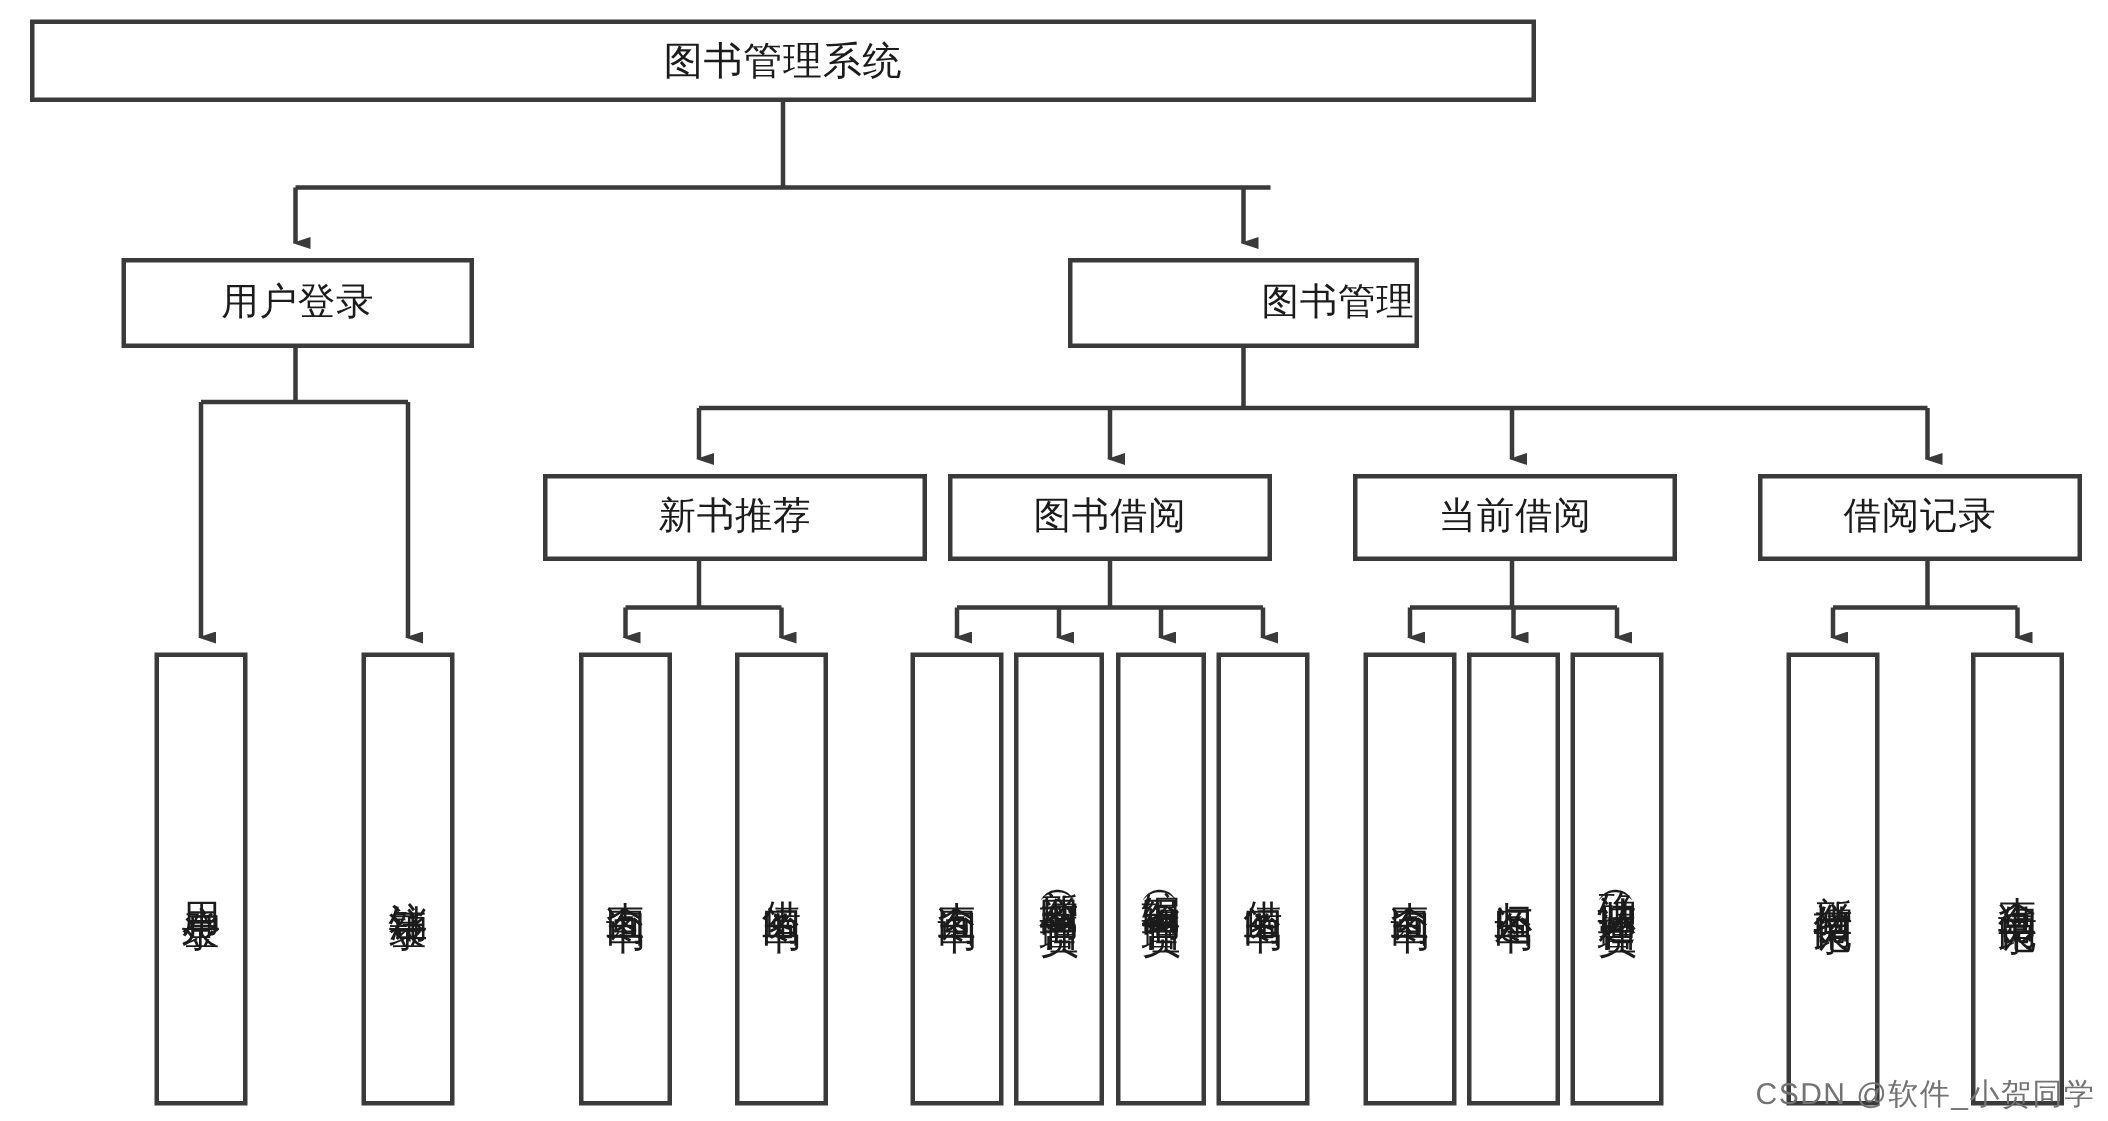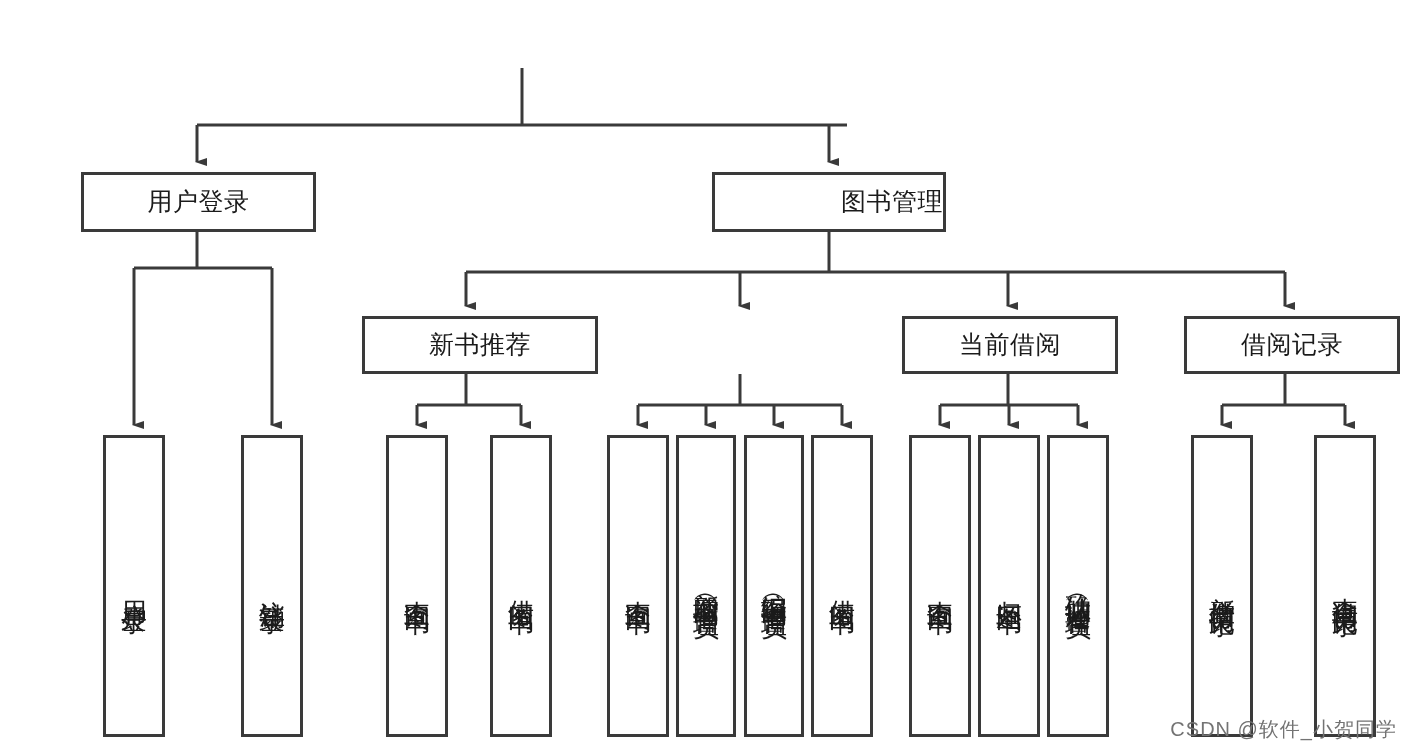--- a/index.html
+++ b/index.html
@@ -120,35 +120,41 @@
       <path d="M1009,405 L1009,425" marker-end="url(#arrow)"></path>
       <path d="M1078,405 L1078,425" marker-end="url(#arrow)"></path>
 
       <path d="M1285,374 L1285,405"></path>
       <path d="M1222,405 L1345,405"></path>
       <path d="M1222,405 L1222,425" marker-end="url(#arrow)"></path>
       <path d="M1345,405 L1345,425" marker-end="url(#arrow)"></path>
     </g>
   </svg>
 
+  <div class="node h root" style="left:20px; top:13px; width:1004px; height:55px;">
+    <span class="label">图书管理系统</span>
+  </div>
 
   <div class="node h" style="left:81px; top:172px; width:235px; height:60px;">
     <span class="label">用户登录</span>
   </div>
   <div class="node h" style="left:712px; top:172px; width:234px; height:60px;justify-content:flex-end;">
     <span class="label">图书管理</span>
   </div>
 
-  <div class="node h" style="left:362px; top:316px; width:236px; height:58px;">
+  <div class="node h" style="left:362px; top:316px; width:256px; height:58px;">
     <span class="label">新书推荐</span>
+  </div>
+  <div class="node h" style="left:632px; top:316px; width:216px; height:58px;">
+    <span class="label">图书借阅</span>
   </div>
   <div class="node h" style="left:902px; top:316px; width:216px; height:58px;justify-content:center;">
     <span class="label">当前借阅</span>
   </div>
-  <div class="node h" style="left:1172px; top:316px; width:216px; height:58px;margin-left:12px;">
+  <div class="node h" style="left:1172px; top:316px; width:216px; height:58px;">
     <span class="label">借阅记录</span>
   </div>
 
   <div class="node v" style="left:103px; top:435px; width:62px; height:302px;">
     <span class="label">用户登录</span>
   </div>
   <div class="node v" style="left:241px; top:435px; width:62px; height:302px;">
     <span class="label">注销登录</span>
   </div>
 

